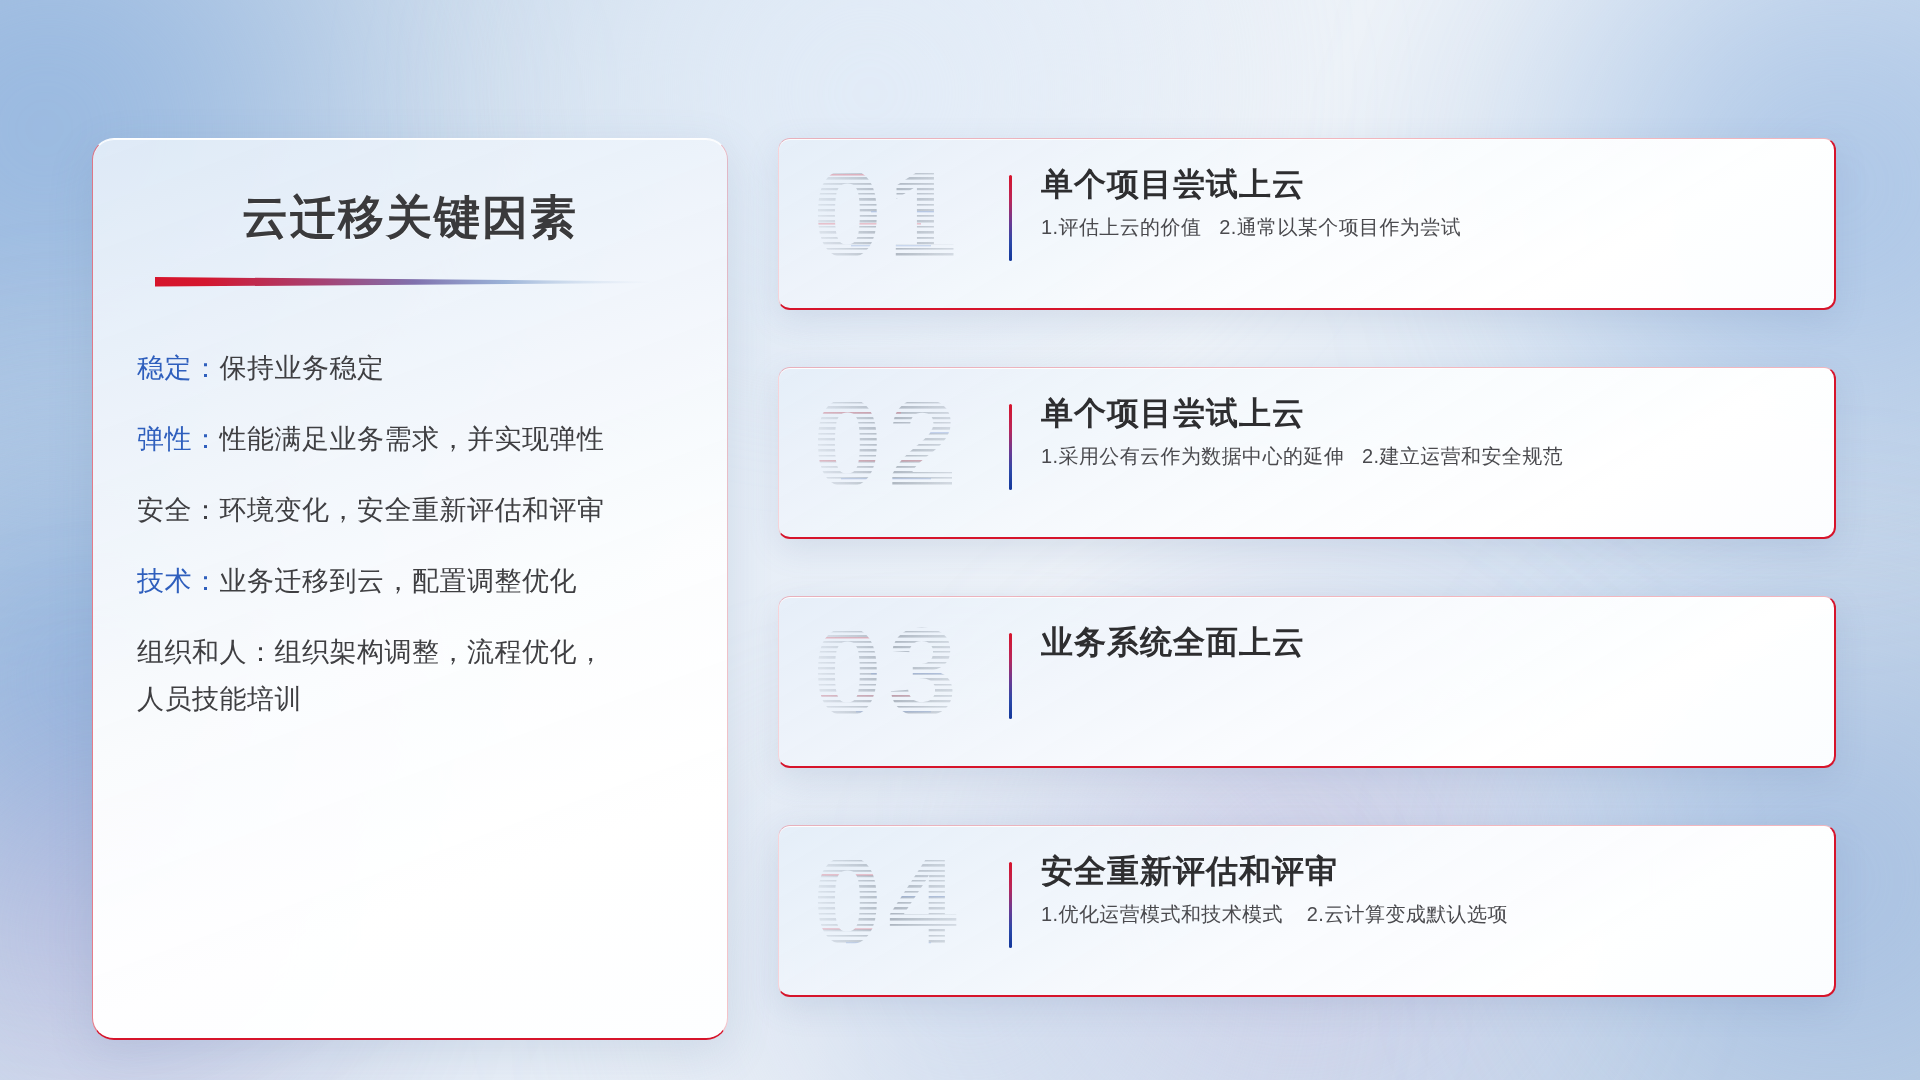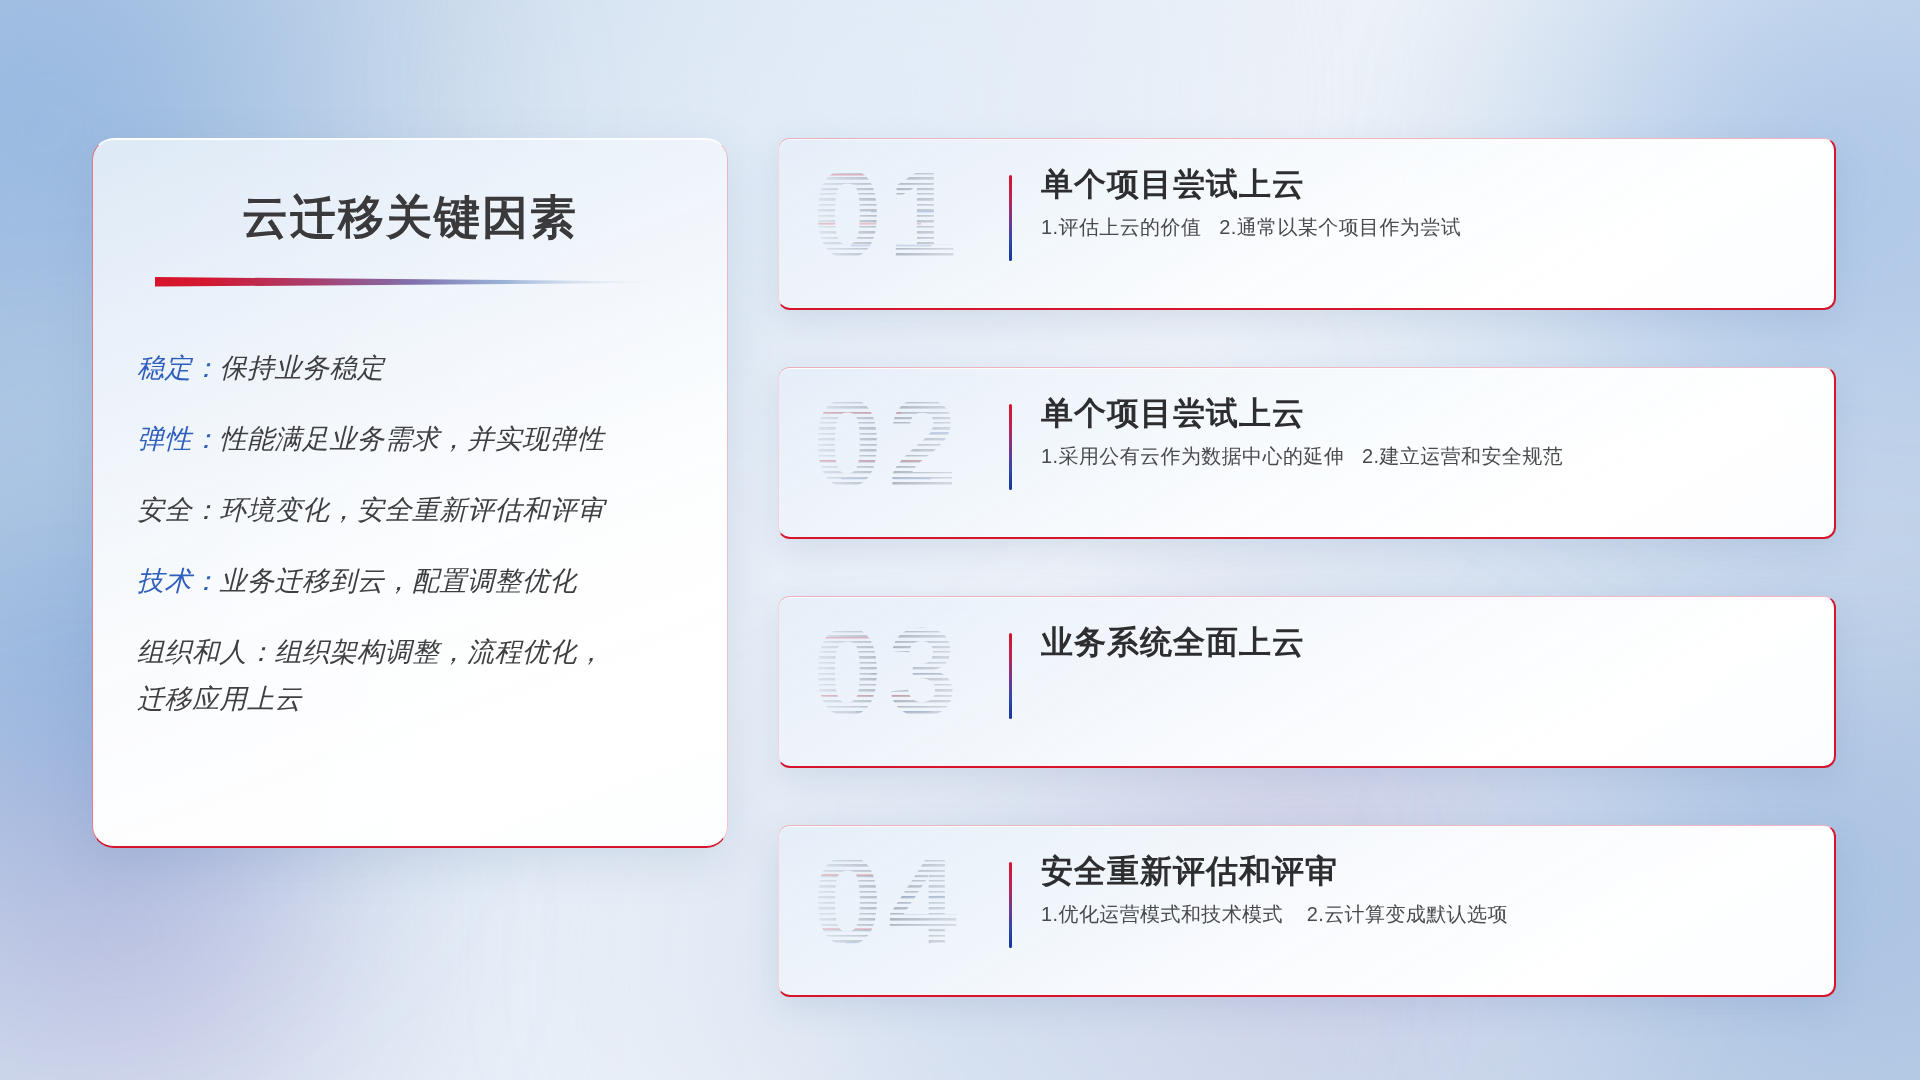--- a/index.html
+++ b/index.html
@@ -42,21 +42,21 @@
   .blob-g{left:420px;top:-240px;width:900px;height:560px;
     background:radial-gradient(circle at 50% 60%, rgba(226,236,248,.90), rgba(226,236,248,0) 70%);}
   .blob-h{left:560px;top:760px;width:820px;height:520px;
     background:radial-gradient(circle at 50% 40%, rgba(196,210,234,.70), rgba(196,210,234,0) 70%);}
 
   
   .stage{position:absolute;inset:0;}
 
   
   .left-panel{
-    position:absolute;left:92px;top:138px;width:636px;height:710px;
+    position:absolute;left:92px;top:138px;width:636px;height:902px;
     border-radius:22px;
     background:linear-gradient(160deg,
         rgba(227,237,248,.92) 0%,
         rgba(240,245,251,.95) 28%,
         rgba(252,253,254,.97) 55%,
         rgba(255,255,255,.98) 78%,
         rgba(253,254,255,.98) 100%);
     border:1px solid rgba(255,255,255,.85);
     border-bottom:2.2px solid #d6142b;
     border-left:1.6px solid rgba(214,20,43,.55);
@@ -70,21 +70,21 @@
     font-size:46px;font-weight:700;letter-spacing:2px;
     color:#3a3a3c;
     text-shadow:0 1px 0 rgba(255,255,255,.6);
   }
   .title-rule{
     position:absolute;left:62px;top:136px;width:500px;height:14px;
   }
   .title-rule svg{display:block;}
 
   .factor-list{
-    position:absolute;left:44px;right:30px;top:216px;font-style:italic;
+    position:absolute;left:44px;right:30px;top:216px;
   }
   .factor-line{
     font-size:27px;
     line-height:1.0;
     color:#3f3f42;
     margin-bottom:44px;
     white-space:nowrap;
     letter-spacing:.5px;
   }
   .factor-line.tight{margin-bottom:20px;}
@@ -187,21 +187,21 @@
       <p class="factor-line">
         <span class="factor-key">安全：</span><span class="factor-val">环境变化，安全重新评估和评审</span>
       </p>
       <p class="factor-line">
         <span class="factor-key accent">技术：</span><span class="factor-val">业务迁移到云，配置调整优化</span>
       </p>
       <p class="factor-line tight">
         <span class="factor-key">组织和人：</span><span class="factor-val">组织架构调整，流程优化，</span>
       </p>
       <p class="factor-line">
-        <span class="factor-key"></span><span class="factor-val">迁移应用上云</span>
+        <span class="factor-key"></span><span class="factor-val">人员技能培训</span>
       </p>
     </div>
   </section>
 
   <section class="cards">
 
     <article class="card">
       <div class="card-num">
         <svg width="180" height="130" viewBox="0 0 180 130" xmlns="http://www.w3.org/2000/svg">
           <defs>

